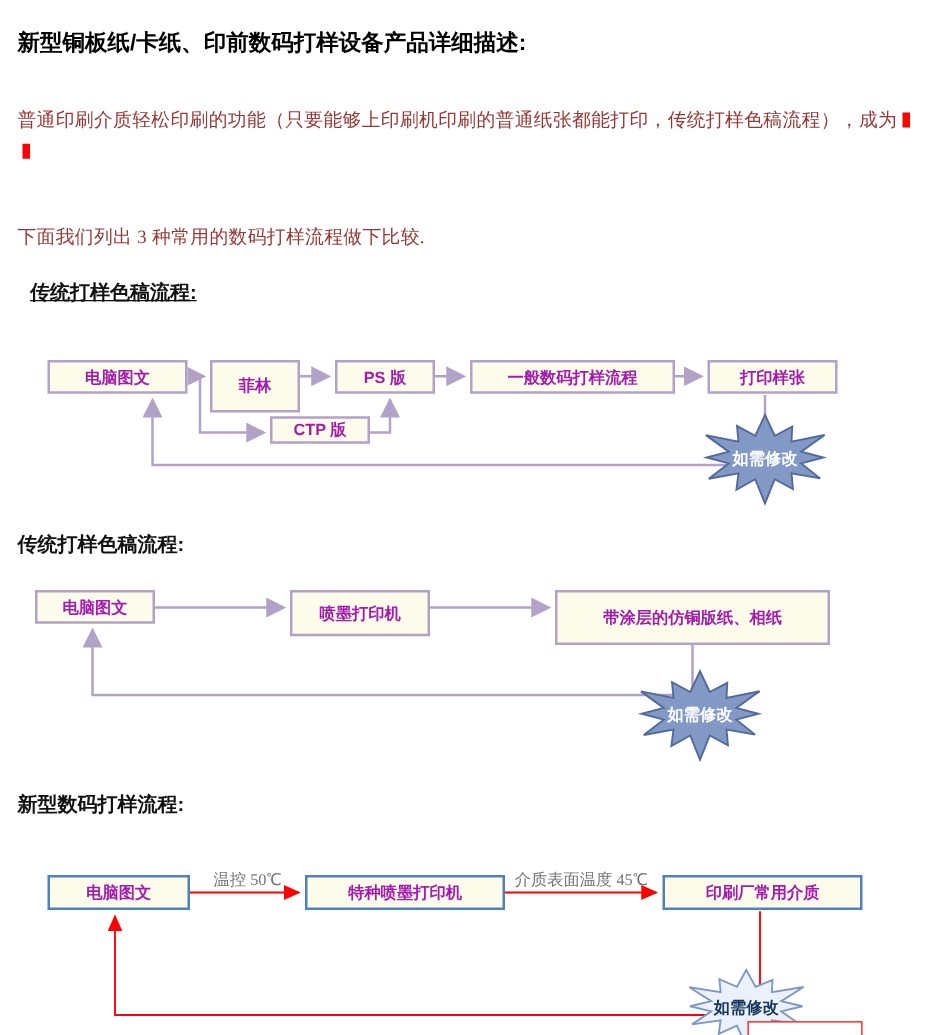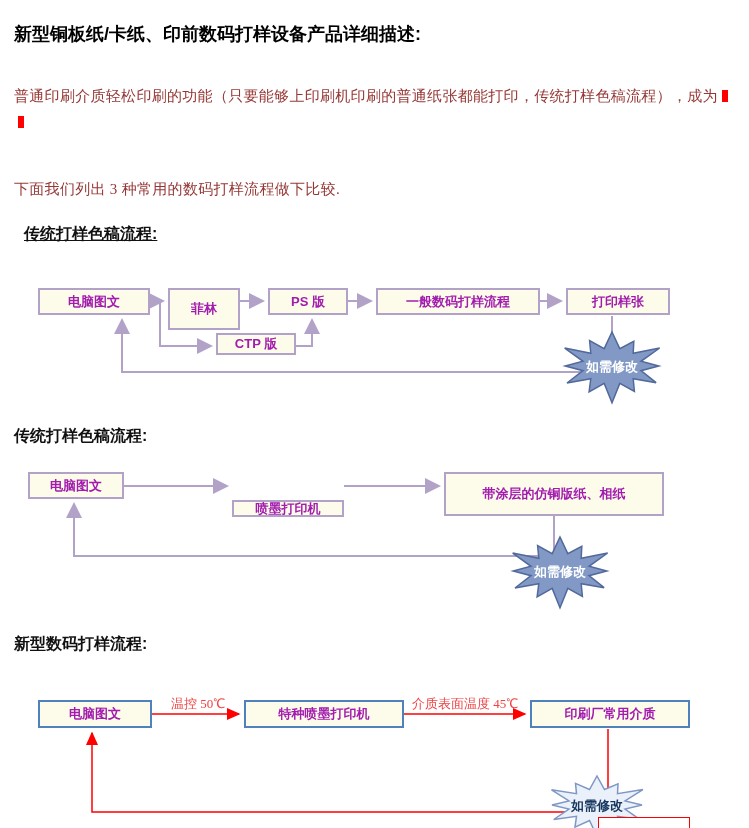--- a/index.html
+++ b/index.html
@@ -30,28 +30,28 @@
   .flowbox-blue{border:2px solid #4F81BD;}
 
   .f1-b1{left:38px;top:288px;width:112px;height:27px}
   .f1-b2{left:168px;top:288px;width:72px;height:42px}
   .f1-b3{left:268px;top:288px;width:80px;height:27px}
   .f1-b4{left:376px;top:288px;width:164px;height:27px}
   .f1-b5{left:566px;top:288px;width:104px;height:27px}
   .f1-ctp{left:216px;top:333px;width:80px;height:22px}
 
   .f2-b1{left:28px;top:472px;width:96px;height:27px}
-  .f2-b2{left:232px;top:500px;width:112px;height:17px}
+  .f2-b2{left:232px;top:472px;width:112px;height:37px}
   .f2-b3{left:444px;top:472px;width:220px;height:44px}
 
   .f3-b1{left:38px;top:700px;width:114px;height:28px}
   .f3-b2{left:244px;top:700px;width:160px;height:28px}
   .f3-b3{left:530px;top:700px;width:160px;height:28px}
 
-  .arrow-label{color:#ef4444;font-family:"Liberation Serif",serif;font-size:13px;
+  .arrow-label{color:#737373;font-family:"Liberation Serif",serif;font-size:13px;
                text-align:center;white-space:nowrap;z-index:2;}
   .lbl-1{left:152px;top:695px;width:92px}
   .lbl-2{left:400px;top:695px;width:130px}
 
   
   .lines-layer{position:absolute;left:0;top:0;width:749px;height:828px;z-index:1;pointer-events:none;}
   .burst-layer{position:absolute;left:0;top:0;width:749px;height:828px;z-index:3;pointer-events:none;}
   .burst-text{font-family:"Liberation Sans",sans-serif;font-size:13px;font-weight:bold;
               text-anchor:middle;}
   .burst-text-light{fill:#ffffff;}

